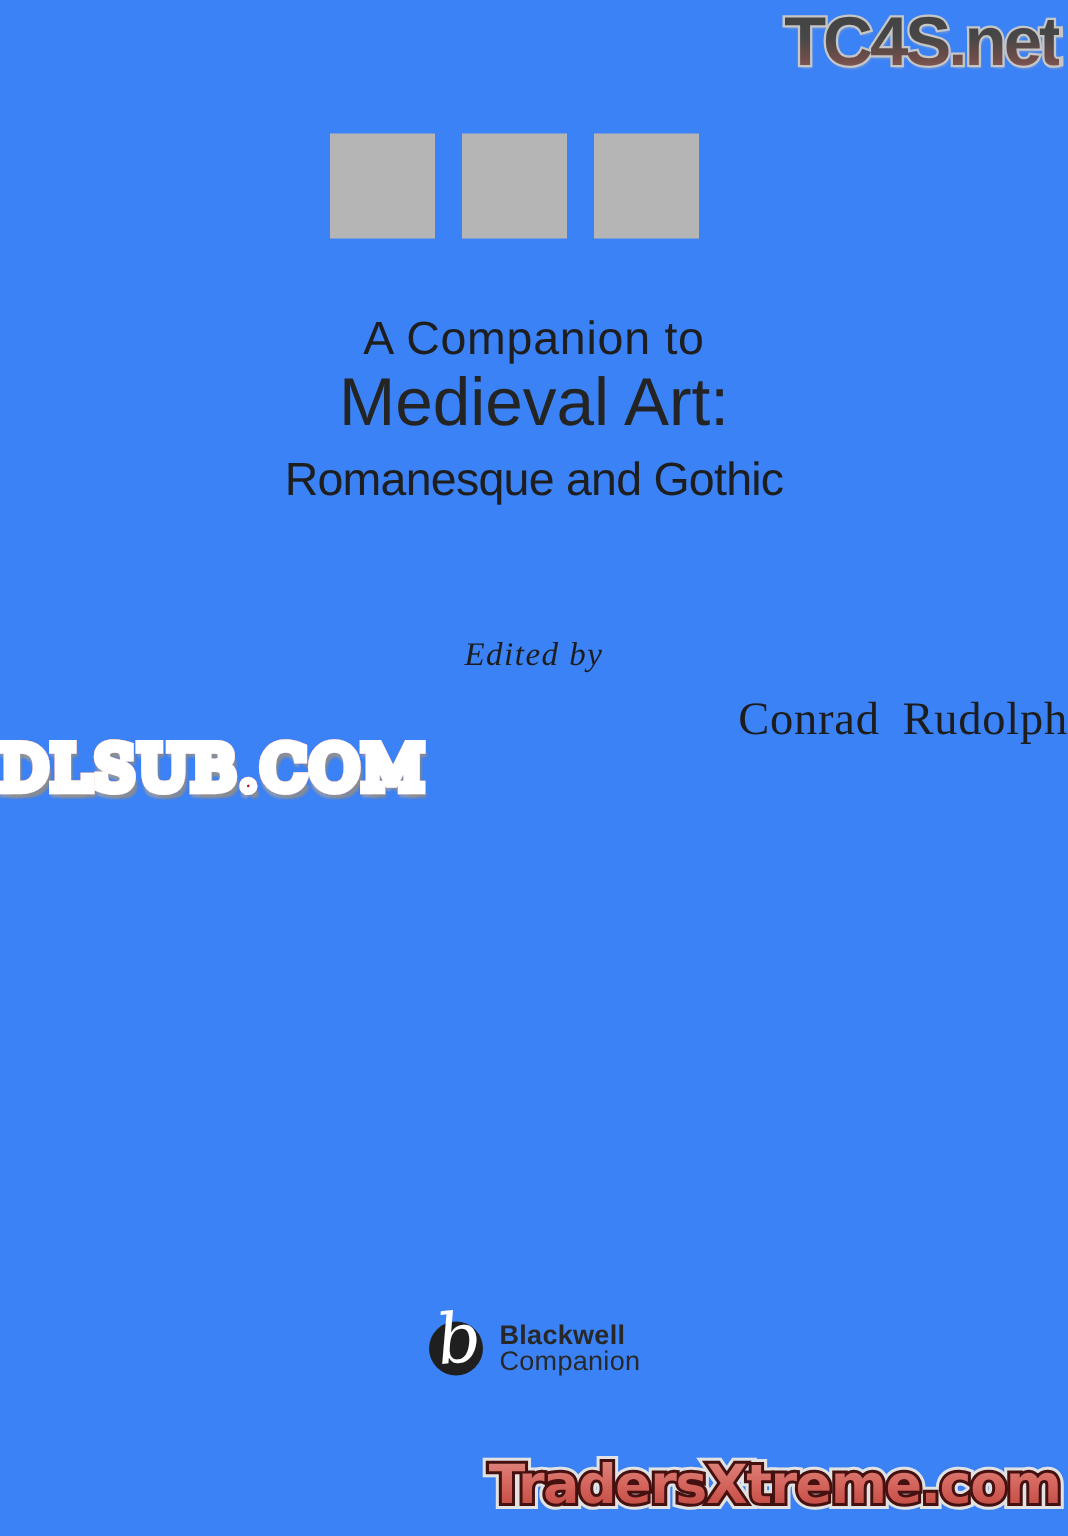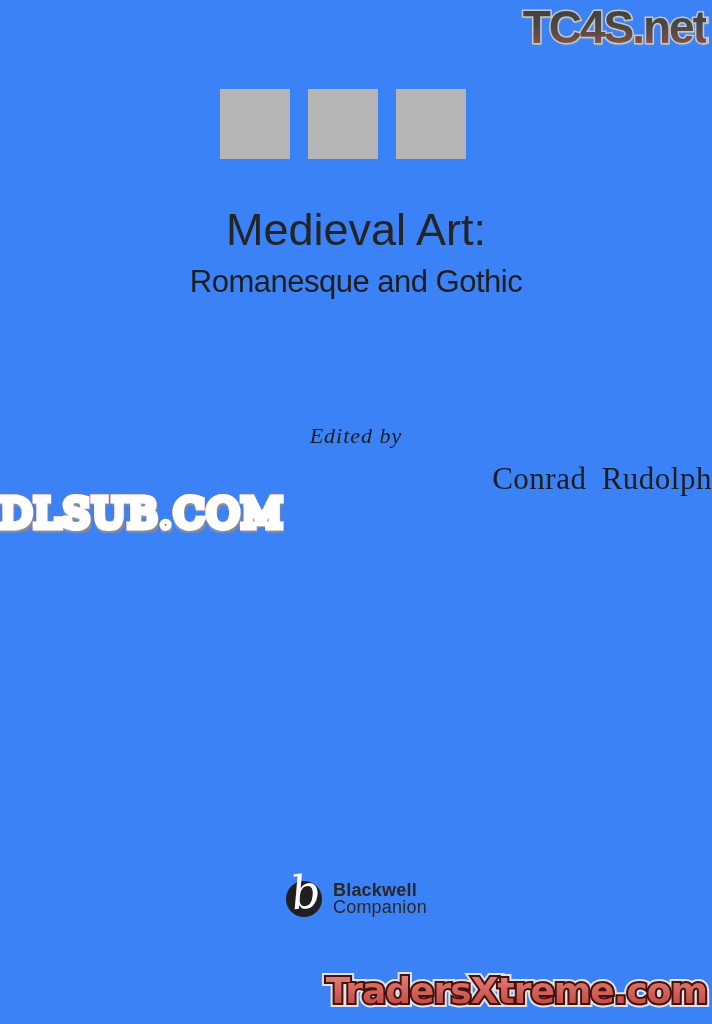--- a/index.html
+++ b/index.html
@@ -133,20 +133,21 @@
     <span class="layer over fill">TC4S.net</span>
   </div>
 
   <div class="squares">
     <div class="square"></div>
     <div class="square"></div>
     <div class="square"></div>
   </div>
 
   <div class="title-block">
+    <div class="title-line1">A Companion to</div>
     <div class="title-line2">Medieval Art:</div>
     <div class="title-line3">Romanesque and Gothic</div>
   </div>
 
   <div class="edited-by">Edited by</div>
   <div class="editor-name">Conrad Rudolph</div>
 
   <div class="wm wm-dlsub">
     <span class="layer outline">DLSUB.COM<span class="fill">DLSUB.COM</span></span>
   </div>

